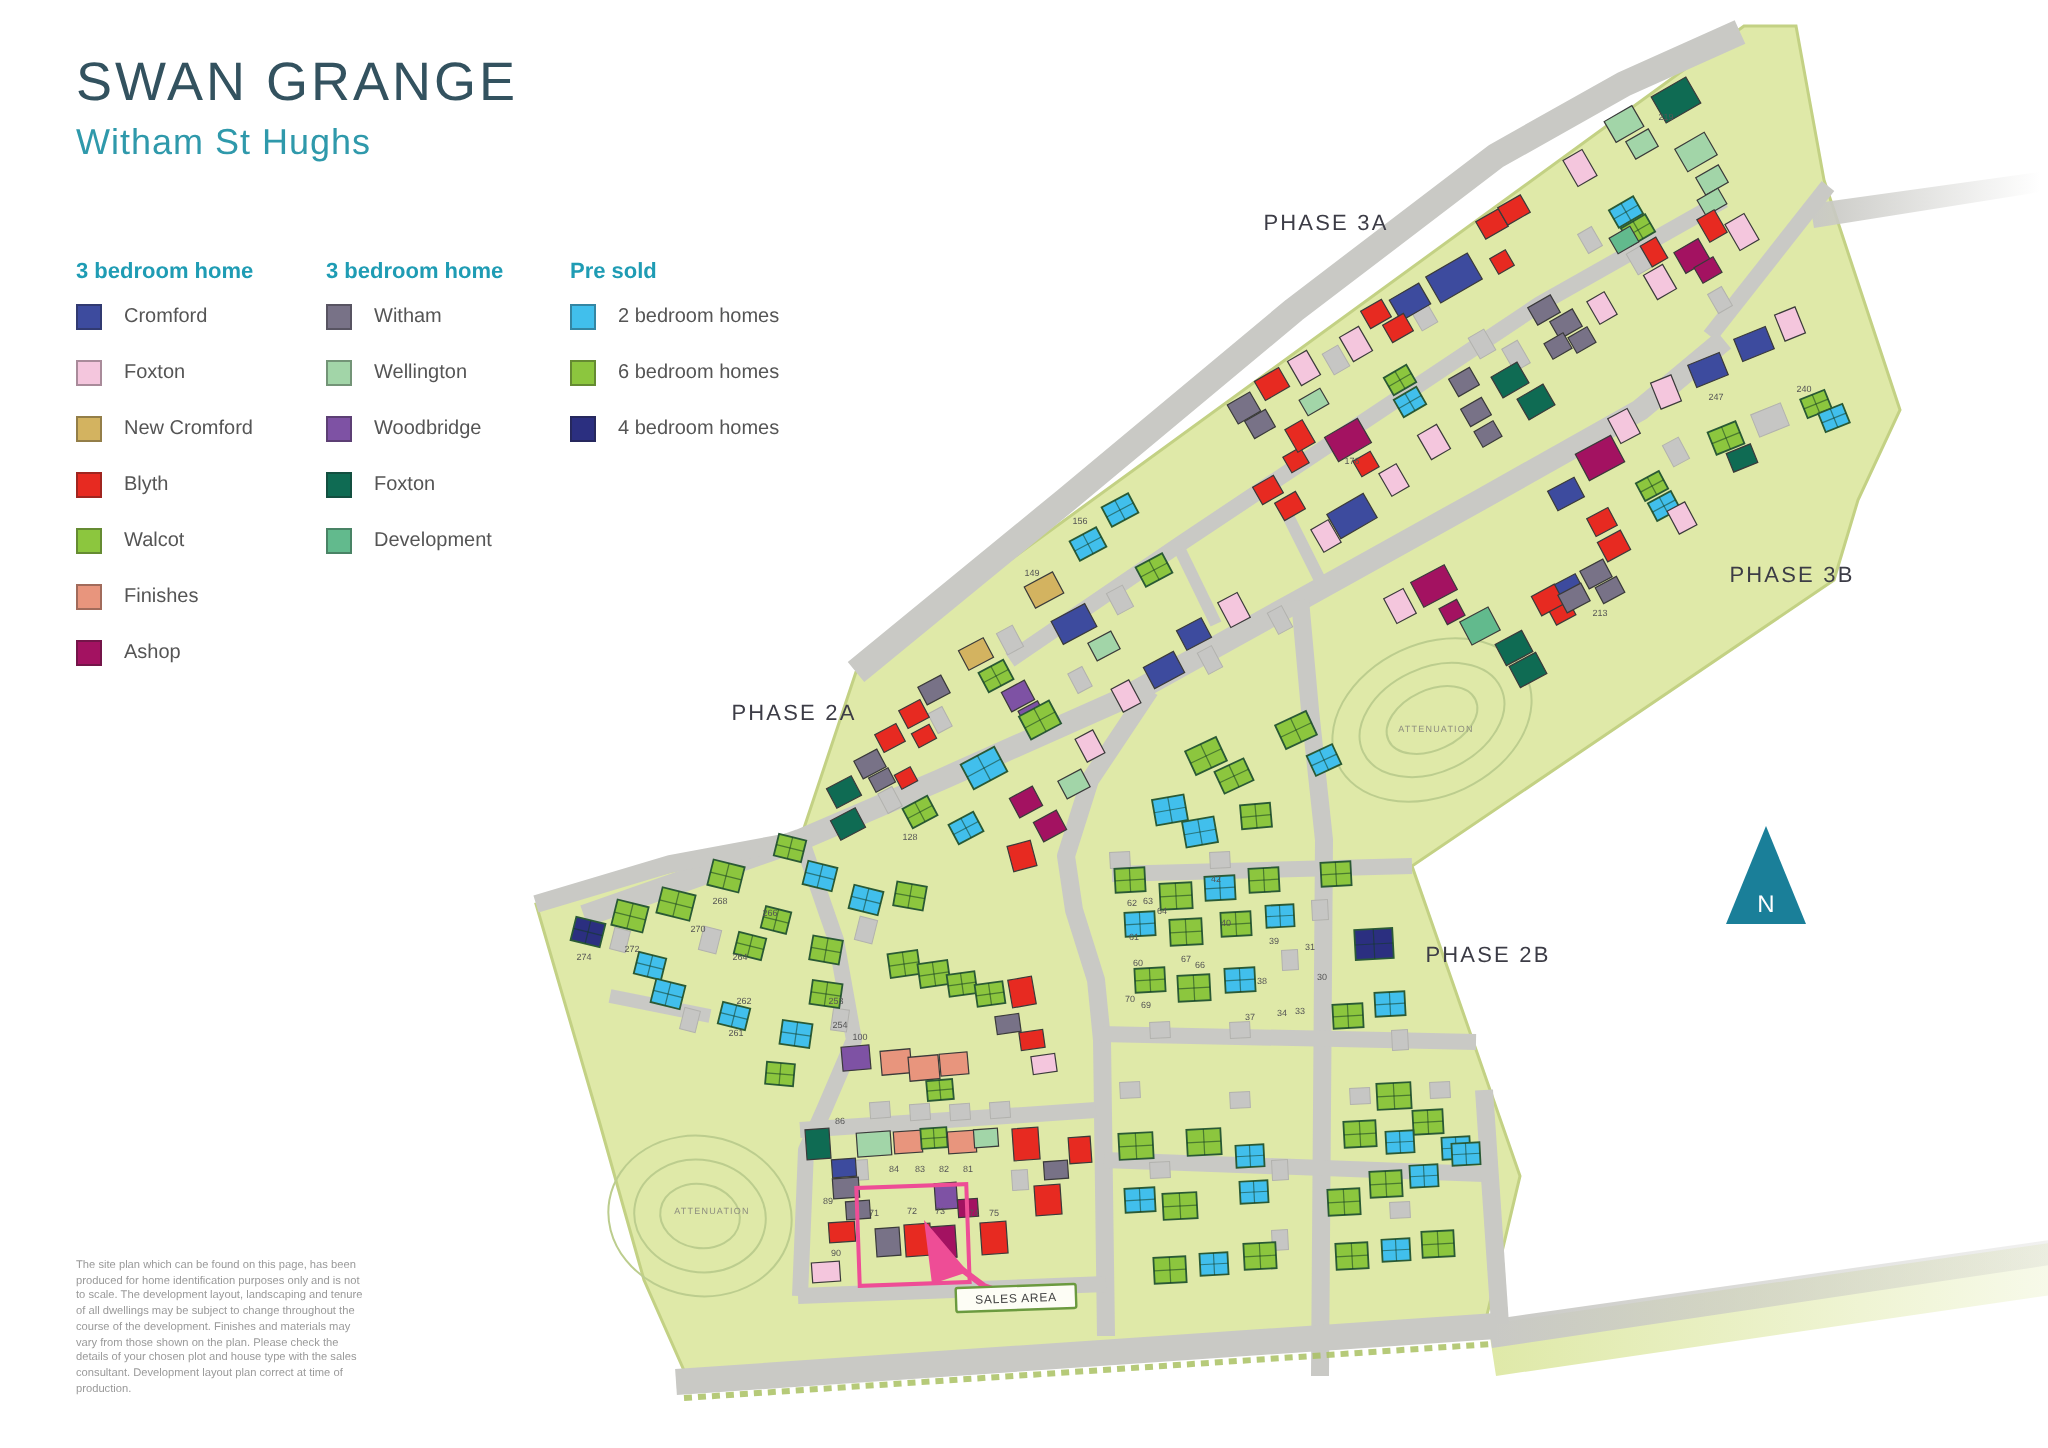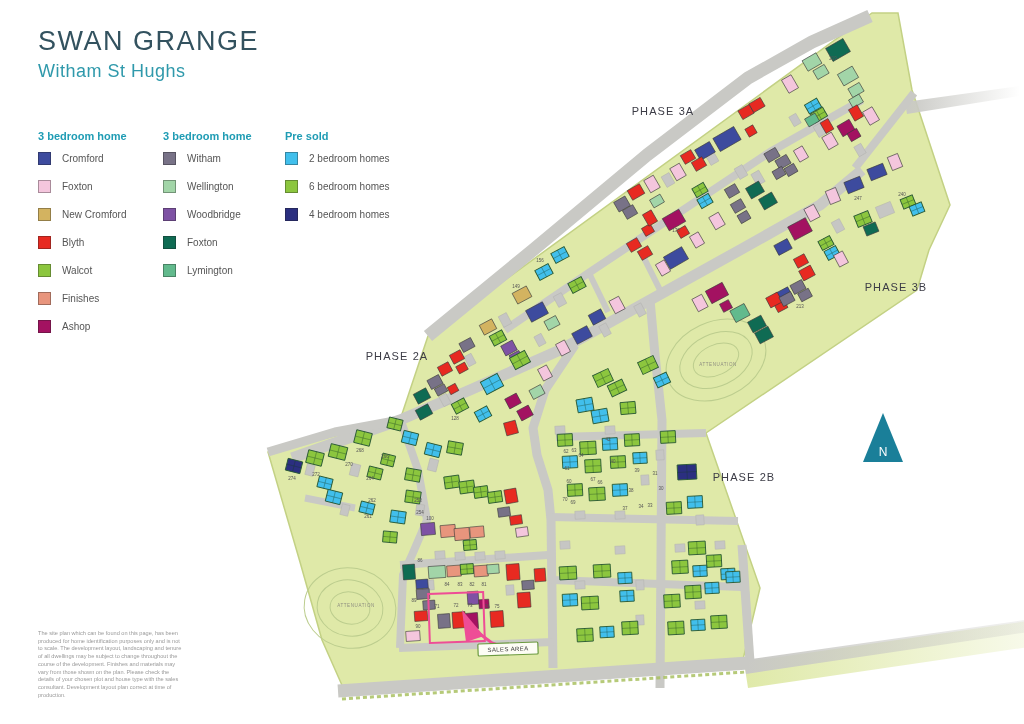--- a/index.html
+++ b/index.html
@@ -598,21 +598,21 @@
         <div class="legend-item">
           <div class="swatch" style="background: rgb(126, 82, 164);"></div>
           <span>Woodbridge</span>
         </div>
         <div class="legend-item">
           <div class="swatch" style="background: rgb(15, 107, 83);"></div>
           <span>Foxton</span>
         </div>
         <div class="legend-item">
           <div class="swatch" style="background: rgb(98, 186, 141);"></div>
-          <span>Lymington</span>
+          <span>Development</span>
         </div>
       </div>
       <div class="legend-col" style="left: 247px;">
         <h3>Pre sold</h3>
         <div class="legend-item">
           <div class="swatch" style="background: rgb(65, 191, 236);"></div>
           <span>2 bedroom homes</span>
         </div>
         <div class="legend-item">
           <div class="swatch" style="background: rgb(140, 198, 62);"></div>

